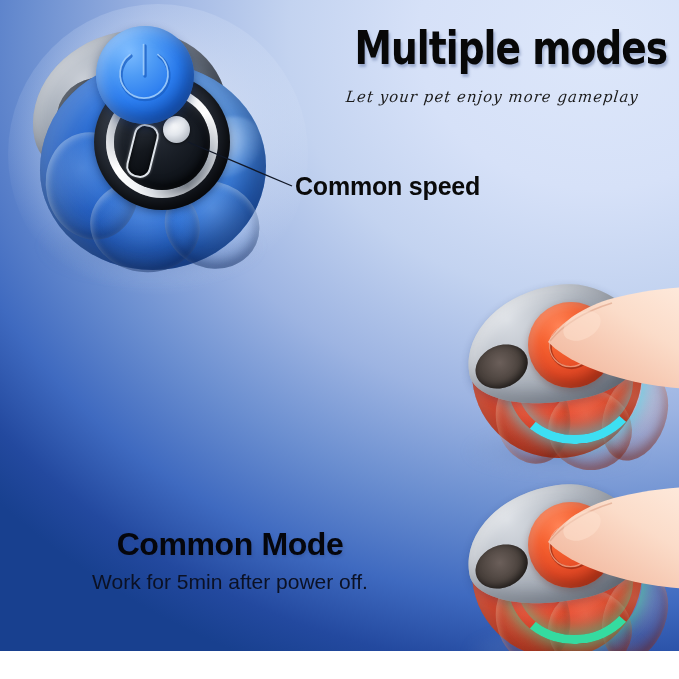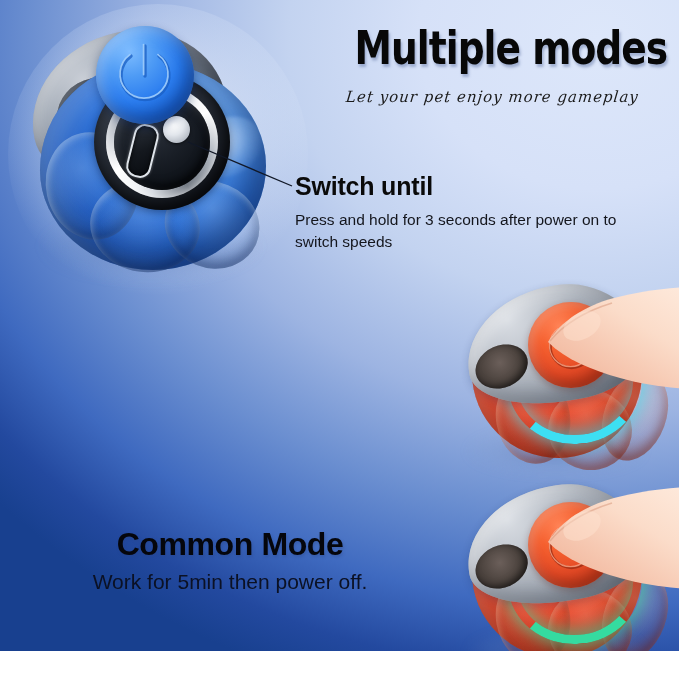--- a/index.html
+++ b/index.html
@@ -352,22 +352,21 @@
   </div>
 
   <svg class="leader">
     <line x1="188" y1="142" x2="292" y2="186" stroke="#111827" stroke-width="1.3"></line>
   </svg>
 
   <div class="title">Multiple modes</div>
   <div class="subtitle">Let your pet enjoy more gameplay</div>
 
   <div class="callout">
-    <p class="callout-title">Switch until</p>
-    <p class="callout-body">Press and hold for 3 seconds after power on to switch speeds</p>
+    <p class="callout-title">Common speed</p>
   </div>
 
 
   <div class="ball-orange smart">
     <div class="bo-shadow"></div>
     <div class="bo-body">
       <div class="bo-lobe a"></div>
       <div class="bo-lobe b"></div>
       <div class="bo-lobe c"></div>
       <div class="bo-spec"></div>
@@ -399,21 +398,21 @@
         <stop offset="100%" stop-color="#ffeee2"></stop>
       </linearGradient>
     </defs>
     <path d="M8 56 C20 36 44 20 74 12 C104 4 140 0 180 0 L180 104 C142 104 108 100 80 92 C52 84 26 74 8 56 Z" fill="url(#skinA)"></path>
     <path d="M10 55 C24 38 46 25 72 17" fill="none" stroke="#d89a80" stroke-width="1.6" opacity=".55"></path>
     <ellipse cx="42" cy="40" rx="20" ry="13" fill="#ffe4d3" opacity=".45" transform="rotate(-28 42 40)"></ellipse>
   </svg>
 
   <div class="mode-block common">
     <p class="mode-title">Common Mode</p>
-    <p class="mode-desc">Work for 5min then power off.</p>
+    <p class="mode-desc">Work for 5min after power off.</p>
   </div>
 
   <div class="ball-orange common">
     <div class="bo-shadow"></div>
     <div class="bo-body">
       <div class="bo-lobe a"></div>
       <div class="bo-lobe b"></div>
       <div class="bo-lobe c"></div>
       <div class="bo-spec"></div>
     </div>

